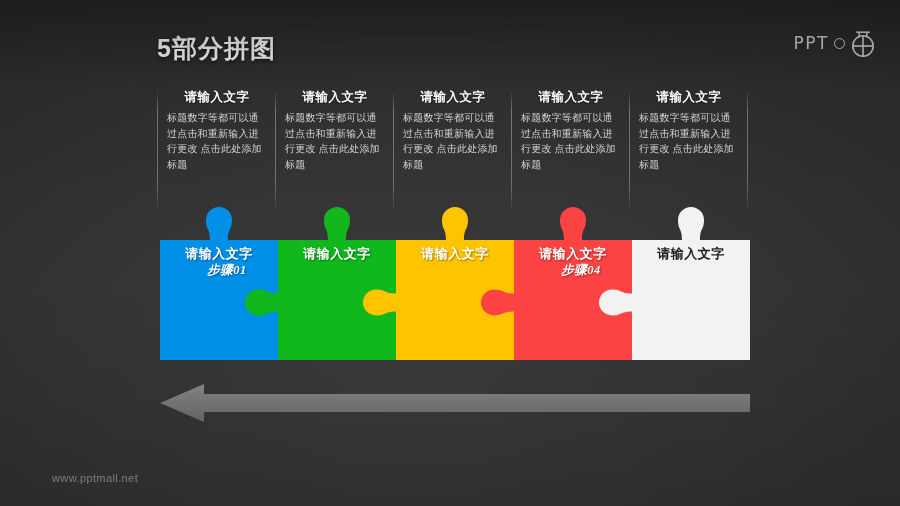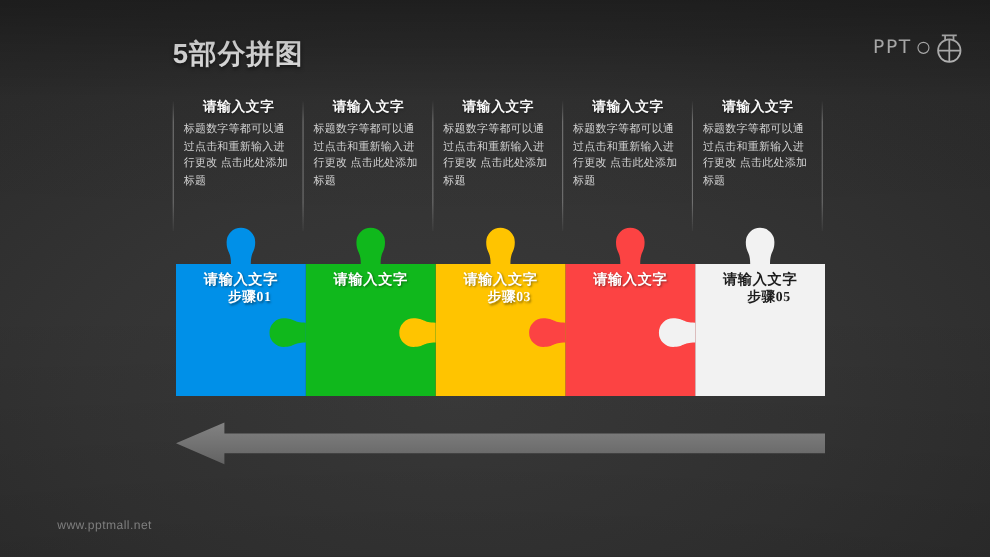--- a/index.html
+++ b/index.html
@@ -63,21 +63,21 @@
   .piece svg { position:absolute; left:-22px; top:0; width:162px; height:160px; overflow:visible; }
   .piece-label {
     position:absolute; left:0; top:42px; width:118px; text-align:center;
     pointer-events:none;
   }
   .piece-title {
     font-size:13px; font-weight:bold; line-height:17px; letter-spacing:0.5px;
     text-shadow:1px 1px 2px rgba(0,0,0,0.42);
   }
   .piece-step {
-    font-size:12.5px; font-weight:bold; line-height:17px;
+    font-size:12.5px; font-style:italic; font-weight:bold; line-height:17px;
     letter-spacing:0.5px; text-shadow:1px 1px 2px rgba(0,0,0,0.42);
     font-family:"Liberation Serif","DejaVu Serif",serif;
     padding-left:16px;
   }
   .piece.light .piece-title, .piece.light .piece-step { color:#ffffff; }
   .piece.dark .piece-title, .piece.dark .piece-step { color:#1d1d1d; text-shadow:none; }
 
   
   #arrow { position:absolute; left:160px; top:383px; width:590px; height:40px; }
 
@@ -139,42 +139,41 @@
     </div>
 
   <div id="puzzle">
       <div class="piece dark" style="left: 472px; z-index: 11;">
         <svg viewBox="0 0 162 160">
           <path d="M 72,37 C 72,25 68,27 68,17 A 13,13 0 1 1 94,17 C 94,27 90,25 90,37 Z" fill="#f2f2f2"></path>
           <path d="M 22,37 L 140,37 L 140,157 L 22,157 Z" fill="#f2f2f2"></path>
         </svg>
         <div class="piece-label">
           <div class="piece-title">请输入文字</div>
-          <div class="piece-step">步骤05</div>
         </div>
       </div>
       <div class="piece light" style="left: 354px; z-index: 12;">
         <svg viewBox="0 0 162 160">
           <path d="M 72,37 C 72,25 68,27 68,17 A 13,13 0 1 1 94,17 C 94,27 90,25 90,37 Z" fill="#fc4343"></path>
           <path d="M 22,37 L 140,37 L 140,157 L 22,157 Z" fill="#fc4343"></path>
           <path d="M 140,90.4 C 128,90.4 130,86.4 120,86.4 A 13,13 0 1 0 120,112.4 C 130,112.4 128,108.4 140,108.4 Z" fill="#f2f2f2"></path>
         </svg>
         <div class="piece-label">
           <div class="piece-title">请输入文字</div>
+          <div class="piece-step">步骤04</div>
         </div>
       </div>
       <div class="piece light" style="left: 236px; z-index: 13;">
         <svg viewBox="0 0 162 160">
           <path d="M 72,37 C 72,25 68,27 68,17 A 13,13 0 1 1 94,17 C 94,27 90,25 90,37 Z" fill="#ffc400"></path>
           <path d="M 22,37 L 140,37 L 140,157 L 22,157 Z" fill="#ffc400"></path>
           <path d="M 140,90.4 C 128,90.4 130,86.4 120,86.4 A 13,13 0 1 0 120,112.4 C 130,112.4 128,108.4 140,108.4 Z" fill="#fc4343"></path>
         </svg>
         <div class="piece-label">
           <div class="piece-title">请输入文字</div>
-          <div class="piece-step">步骤03</div>
         </div>
       </div>
       <div class="piece light" style="left: 118px; z-index: 14;">
         <svg viewBox="0 0 162 160">
           <path d="M 72,37 C 72,25 68,27 68,17 A 13,13 0 1 1 94,17 C 94,27 90,25 90,37 Z" fill="#10b81c"></path>
           <path d="M 22,37 L 140,37 L 140,157 L 22,157 Z" fill="#10b81c"></path>
           <path d="M 140,90.4 C 128,90.4 130,86.4 120,86.4 A 13,13 0 1 0 120,112.4 C 130,112.4 128,108.4 140,108.4 Z" fill="#ffc400"></path>
         </svg>
         <div class="piece-label">
           <div class="piece-title">请输入文字</div>

